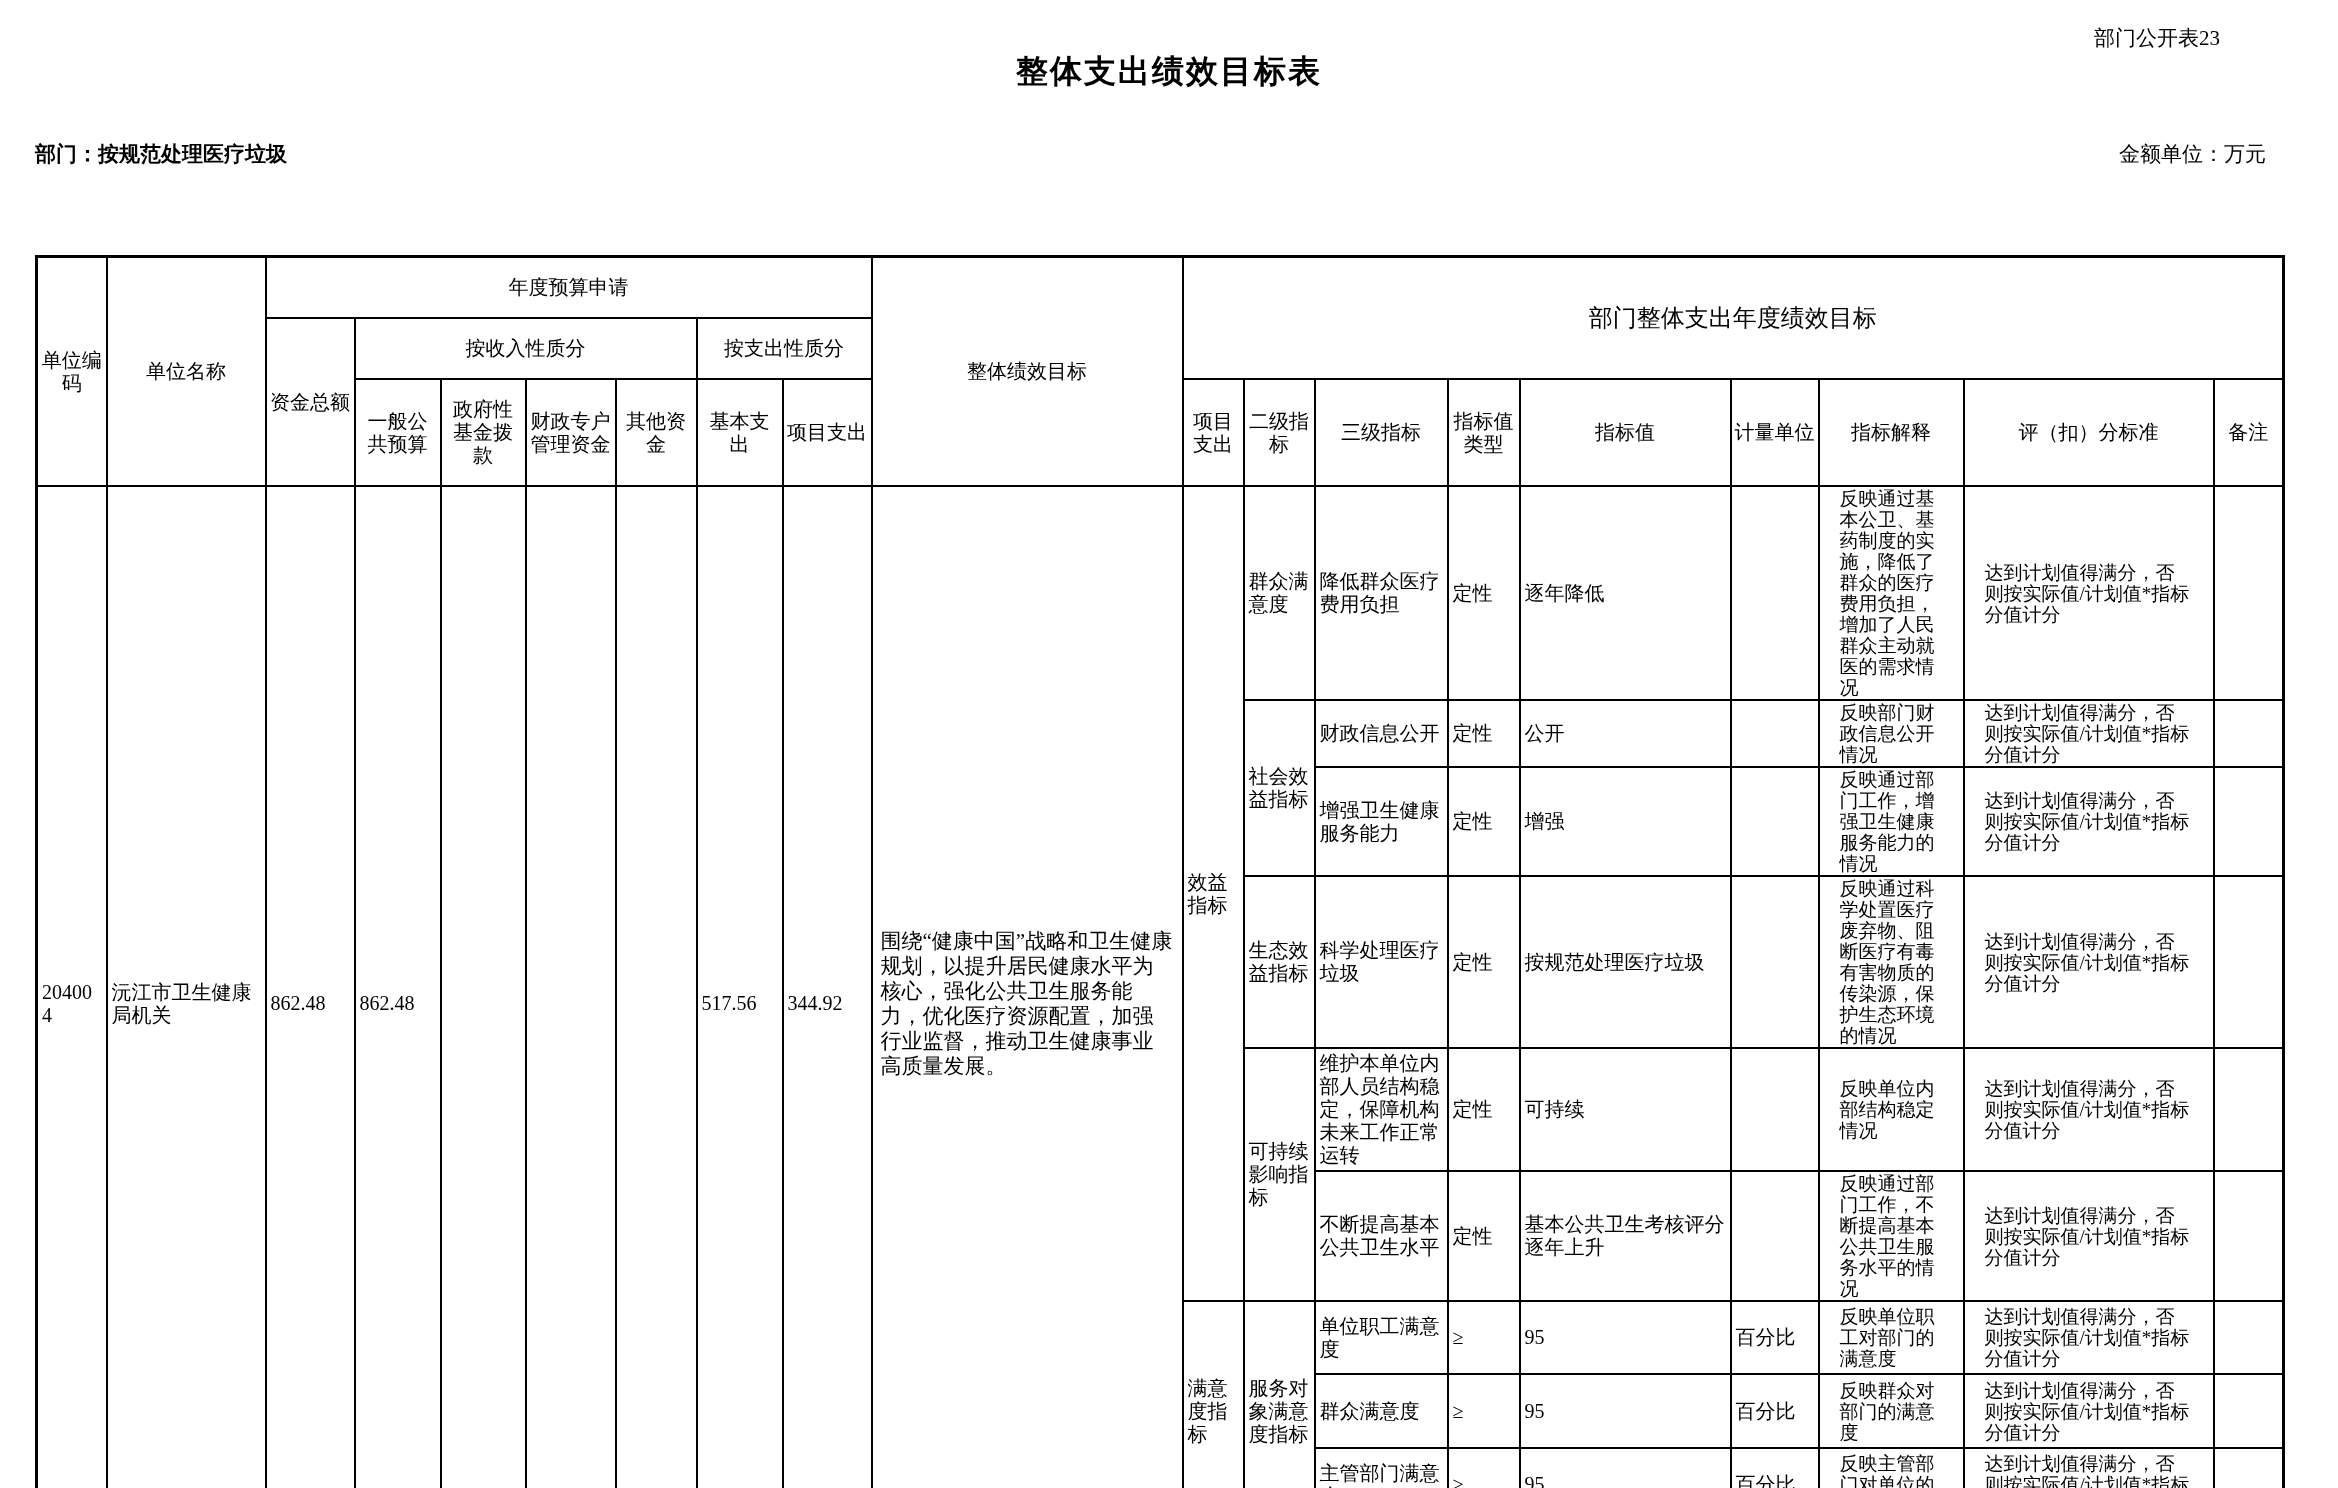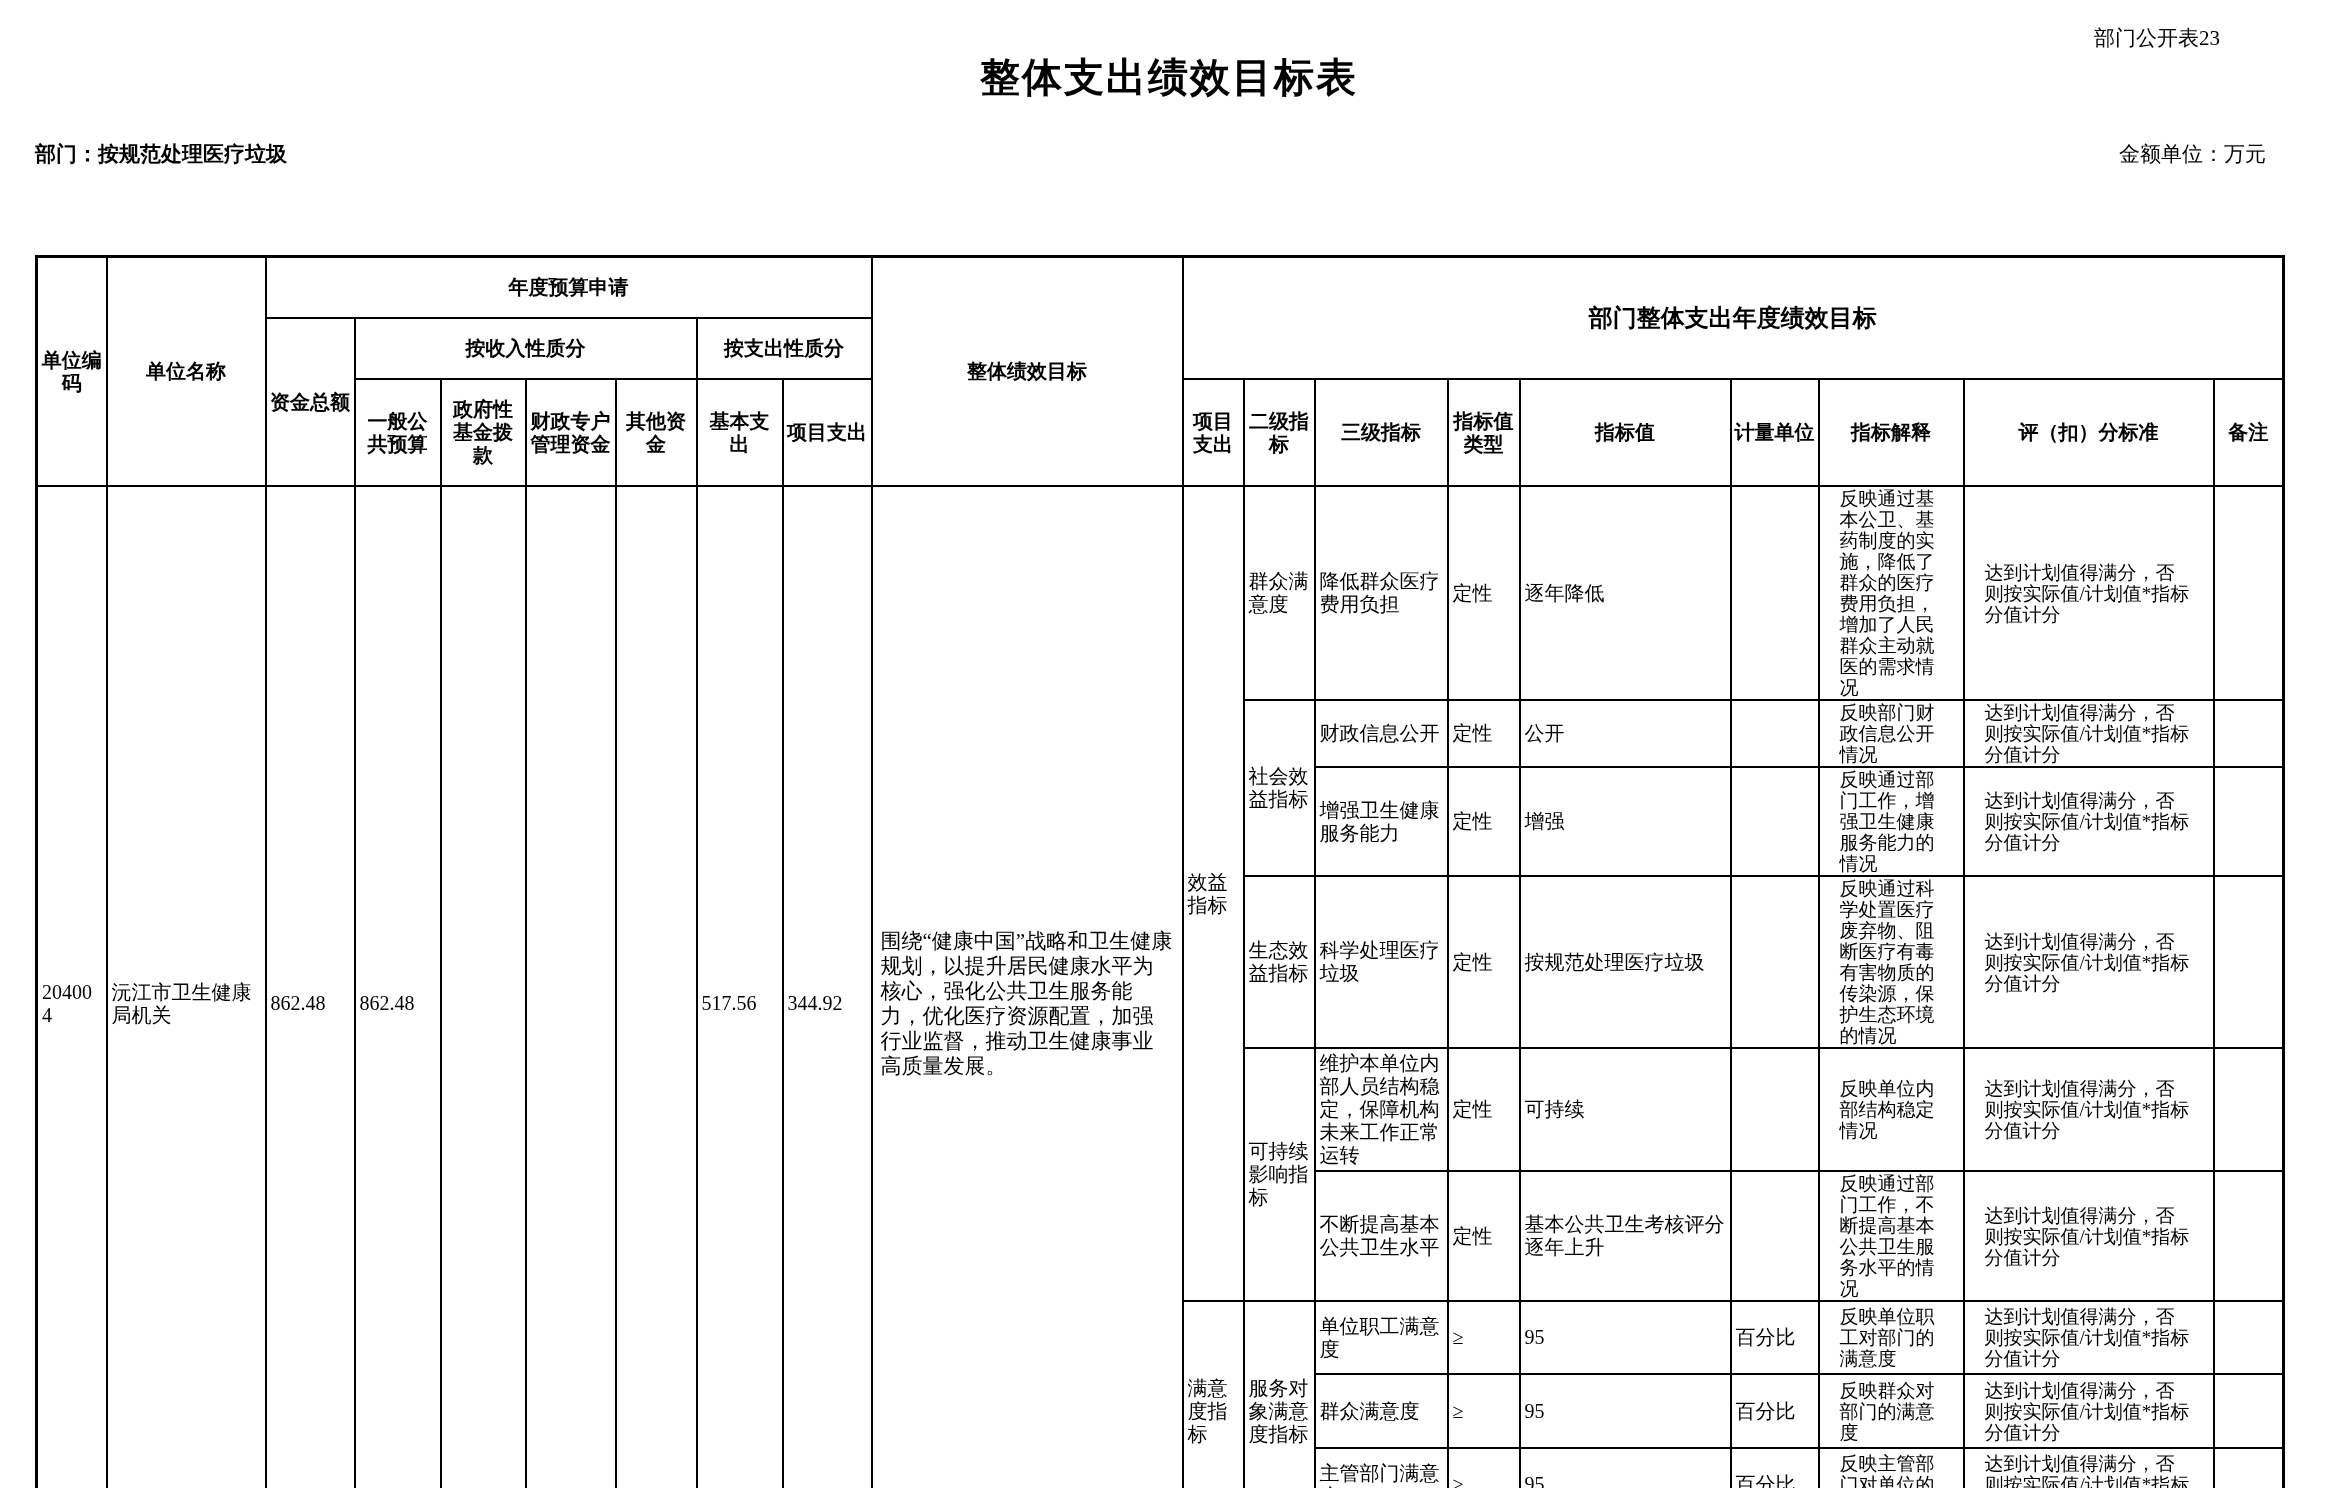--- a/index.html
+++ b/index.html
@@ -2,34 +2,34 @@
 <html><head>
 <meta charset="utf-8">
 <style>
   html,body{margin:0;padding:0}
   body{
     width:2338px;height:1488px;position:relative;background:#ffffff;color:#000;
     font-family:"Liberation Serif","DejaVu Serif",serif;
   }
   .corner-note{position:absolute;top:24px;right:118px;font-size:21px}
   .page-title{position:absolute;top:50px;left:0;width:2338px;text-align:center;
-    font-size:40px;font-weight:bold;letter-spacing:2px}
+    font-size:32px;font-weight:bold;letter-spacing:2px}
   .dept-line{position:absolute;top:140px;left:35px;font-size:21px;font-weight:bold}
   .unit-note{position:absolute;top:140px;right:72px;font-size:21px}
 
   table.main{
     position:absolute;top:255px;left:35px;width:2247px;
     border-collapse:collapse;table-layout:fixed;border:3px solid #000;
   }
   td,th{
     border:2px solid #000;overflow:hidden;vertical-align:middle;
     padding:2px 4px;font-size:20px;line-height:23px;
     word-wrap:break-word;word-break:break-all;
   }
-  th{font-weight:bold;text-align:center;padding:18px 3px}
+  th{font-weight:normal;text-align:center;padding:18px 3px}
   th.big{font-size:24px}
   td.num{text-align:left;padding-right:3px}
   td.txt{text-align:left}
   td.explain,td.score{font-size:19px;line-height:21px;padding:1px 20px}
   td.target-cell{padding:0 8px;line-height:25px;font-size:21px}
 </style>
 </head>
 <body>
 
 <div class="corner-note">部门公开表23</div>

